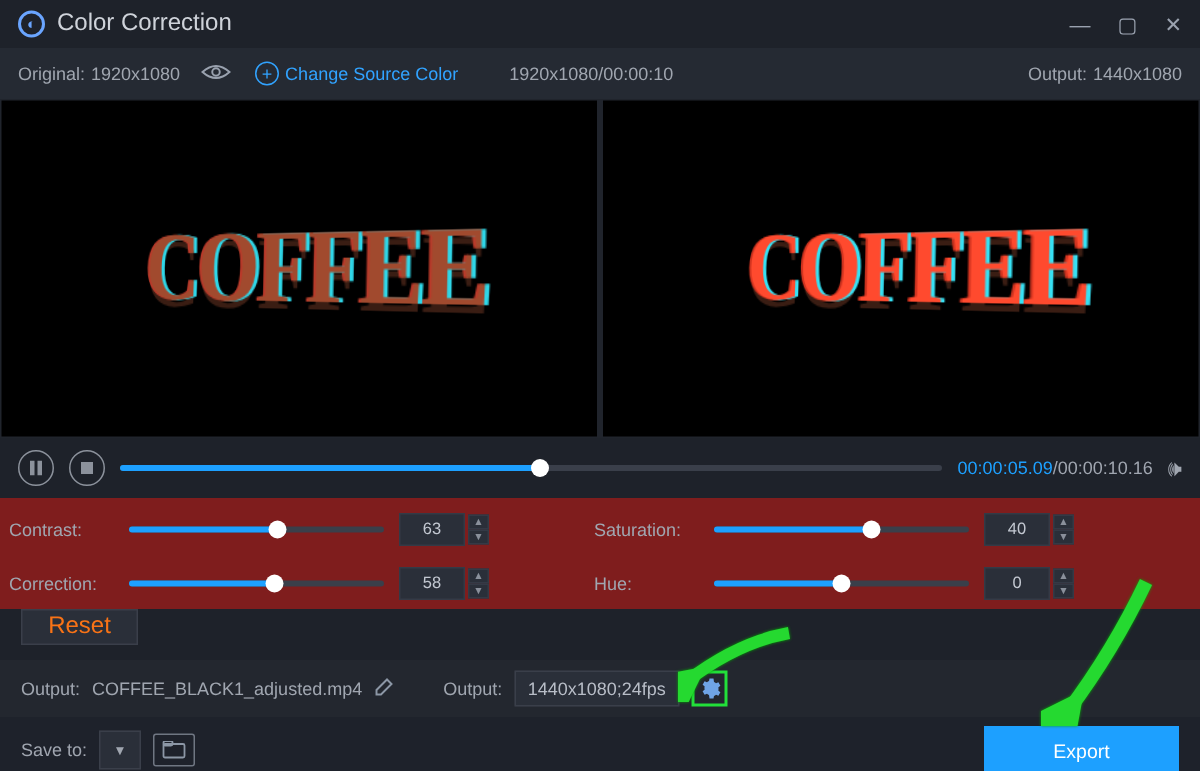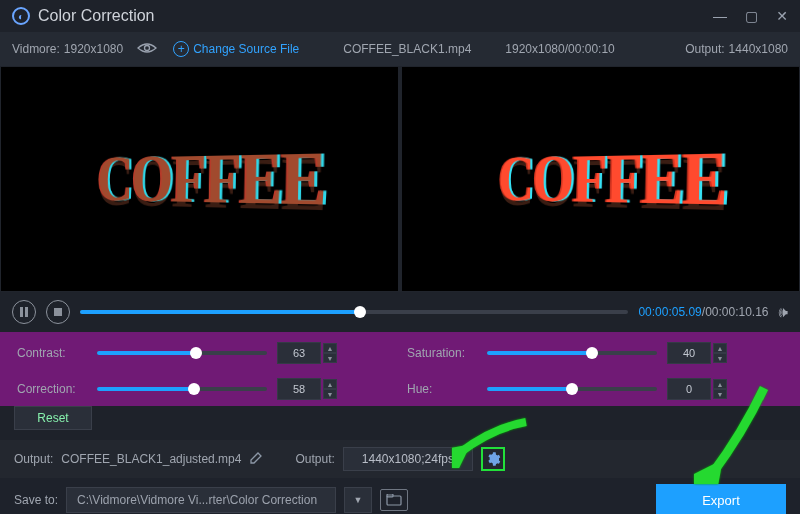--- a/index.html
+++ b/index.html
@@ -19,32 +19,32 @@
   .coffee { font-family: "Georgia", serif; font-weight: 900; font-size:70px; letter-spacing:-2px; transform: perspective(760px) rotateY(-34deg) rotateX(2deg); white-space:nowrap; }
   .left .coffee { color:#a14a2e; text-shadow: 3px 0 0 #2fd7e8, -2px 0 0 #b93a2a, 0 5px 0 #3a1d13; }
   .right .coffee { color:#ff4a2e; text-shadow: 3px 0 0 #36e2f5, -2px 0 0 #d1331f, 0 5px 0 #3a1d13; }
   .playbar { height:40px; display:flex; align-items:center; padding:0 12px; gap:10px; background:#1e222a;}
   .circlebtn { width:24px;height:24px;border:1.5px solid #8c929c;border-radius:50%;display:flex;align-items:center;justify-content:center;font-size:10px;color:#8c929c;cursor:pointer;}
   .timeline { flex:1; height:4px; background:#3a3f4a; border-radius:2px; position:relative;}
   .timeline .fill { position:absolute; left:0; top:0; bottom:0; width:51%; background:#1da0ff; border-radius:2px;}
   .timeline .thumb { position:absolute; left:51%; top:50%; width:12px; height:12px; background:#fff; border-radius:50%; transform:translate(-50%,-50%);}
   .timecode { font-size:12px; white-space:nowrap;}
   .timecode .cur { color:#1da0ff;}
-  .controls { padding:10px 17px 6px; display:grid; grid-template-columns: 70px 170px 70px 40px 70px 170px 70px; column-gap:10px; row-gap:14px; align-items:center; font-size:12px; background:#701a75;}
+  .controls { padding:10px 6px 6px; display:grid; grid-template-columns: 70px 170px 70px 40px 70px 170px 70px; column-gap:10px; row-gap:14px; align-items:center; font-size:12px; background:#7f1d1d;}
   .slider { height:4px; background:#3a3f4a; border-radius:2px; position:relative;}
   .slider .f { position:absolute; left:0; top:0; bottom:0; background:#1da0ff; border-radius:2px;}
   .slider .t { position:absolute; top:50%; width:12px;height:12px;background:#fff;border-radius:50%;transform:translate(-50%,-50%);}
   .numbox { display:flex; align-items:center;}
   .numbox .val { width:44px; height:22px; background:#2a2f39; border:1px solid #343a46; color:#c3c8d1; font-size:11px; display:flex;align-items:center;justify-content:center;}
   .numbox .steps { display:flex; flex-direction:column; margin-left:2px;}
   .numbox .steps span { width:14px;height:10px;border:1px solid #343a46;background:#2a2f39;font-size:7px;display:flex;align-items:center;justify-content:center;color:#8a909b;cursor:pointer;}
   .resetrow { padding:0 14px 10px; background:#1e222a;}
-  .resetbtn { width:78px;height:24px;background:#2a2f39;border:1px solid #3a3f4a;color:#86efac;font-size:12px;display:flex;align-items:center;justify-content:center;cursor:pointer;}
+  .resetbtn { width:78px;height:24px;background:#2a2f39;border:1px solid #3a3f4a;color:#f97316;font-size:16px;display:flex;align-items:center;justify-content:center;cursor:pointer;}
   .outrow { height:38px; display:flex; align-items:center; padding:0 14px; background:#23272f; font-size:12px; gap:8px;}
-  .outrow .chip { background:#2a2f39; border:1px solid #3a3f4a; height:24px; display:flex; align-items:center; padding:0 18px; color:#b8bdc7;}
+  .outrow .chip { background:#2a2f39; border:1px solid #3a3f4a; height:24px; display:flex; align-items:center; padding:0 8px; color:#b8bdc7;}
   .outrow .gear { width:24px;height:24px;border:2px solid #22e03a; display:flex;align-items:center;justify-content:center;color:#8fb8ff;cursor:pointer;}
   .saverow { height:44px; display:flex; align-items:center; padding:0 14px; background:#1e222b; font-size:12px; gap:8px;}
   .saverow .path { background:#2a2f39; border:1px solid #3a3f4a; height:26px; display:flex; align-items:center; padding:0 10px; width:270px; color:#9ca2ad;}
   .saverow .dd { width:28px;height:26px;background:#2a2f39;border:1px solid #3a3f4a;display:flex;align-items:center;justify-content:center;font-size:9px;cursor:pointer;}
   .saverow .browse { width:28px;height:22px;border:1.5px solid #6f7682;border-radius:2px;display:flex;align-items:center;justify-content:center;font-size:10px;cursor:pointer;}
   .exportbtn { margin-left:auto; width:130px; height:32px; background:#1da0ff; color:#fff; font-size:13px; display:flex;align-items:center;justify-content:center;cursor:pointer;}
   .arrow { position:absolute; pointer-events:none; }
   svg.arrowsvg { filter: drop-shadow(0 0 1px #0a0);}
 </style>
 </head>
@@ -54,33 +54,32 @@
   <div class="logo">◐</div>
   <div class="title">Color Correction</div>
   <div class="winbtns">
     <span>—</span>
     <span>▢</span>
     <span>✕</span>
   </div>
 </div>
 
 <div class="infobar">
-  <span>Vidmore:</span>
+  <span>Original:</span>
   <span style="margin-left:-10px">1920x1080</span>
   <span class="eye">
     <svg width="20" height="12" viewBox="0 0 20 12">
         <path d="M1 6 Q10 -2 19 6 Q10 14 1 6 Z" fill="none" stroke="#9aa2af" stroke-width="1.3"></path>
         <circle cx="10" cy="6" r="2.5" fill="none" stroke="#9aa2af" stroke-width="1.3"></circle>
       </svg>
   </span>
   <span class="change">
     <span class="plus">+</span>
-    <span>Change Source File</span>
+    <span>Change Source Color</span>
   </span>
-  <span style="margin-left:30px">COFFEE_BLACK1.mp4</span>
   <span style="margin-left:20px">1920x1080/00:00:10</span>
   <span class="gap"></span>
   <span>Output:</span>
   <span style="margin-left:-10px">1440x1080</span>
 </div>
 
 <div class="previews">
   <div class="preview left">
     <div class="coffee">COFFEE</div>
   </div>
@@ -182,21 +181,20 @@
   <div class="chip">1440x1080;24fps</div>
   <div class="gear">
     <svg width="16" height="16" viewBox="0 0 24 24">
         <path fill="#6fa4e6" d="M12 8a4 4 0 100 8 4 4 0 000-8zm9 4a7 7 0 00-.1-1.2l2-1.6-2-3.4-2.4 1a7 7 0 00-2-1.2L16 2h-4l-.5 2.6a7 7 0 00-2 1.2l-2.4-1-2 3.4 2 1.6A7 7 0 007 12c0 .4 0 .8.1 1.2l-2 1.6 2 3.4 2.4-1a7 7 0 002 1.2L12 22h4l.5-2.6a7 7 0 002-1.2l2.4 1 2-3.4-2-1.6c.1-.4.1-.8.1-1.2z"></path>
       </svg>
   </div>
 </div>
 
 <div class="saverow">
   <span>Save to:</span>
-  <div class="path">C:\Vidmore\Vidmore Vi...rter\Color Correction</div>
   <div class="dd">▼</div>
   <div class="browse">
     <svg width="16" height="12">
         <rect x="1" y="2" width="14" height="9" rx="1" fill="none" stroke="#8c97a6" stroke-width="1.2"></rect>
         <rect x="1" y="0" width="6" height="3" rx="1" fill="none" stroke="#8c97a6" stroke-width="1.2"></rect>
       </svg>
   </div>
   <div class="exportbtn">Export</div>
 </div>
 

